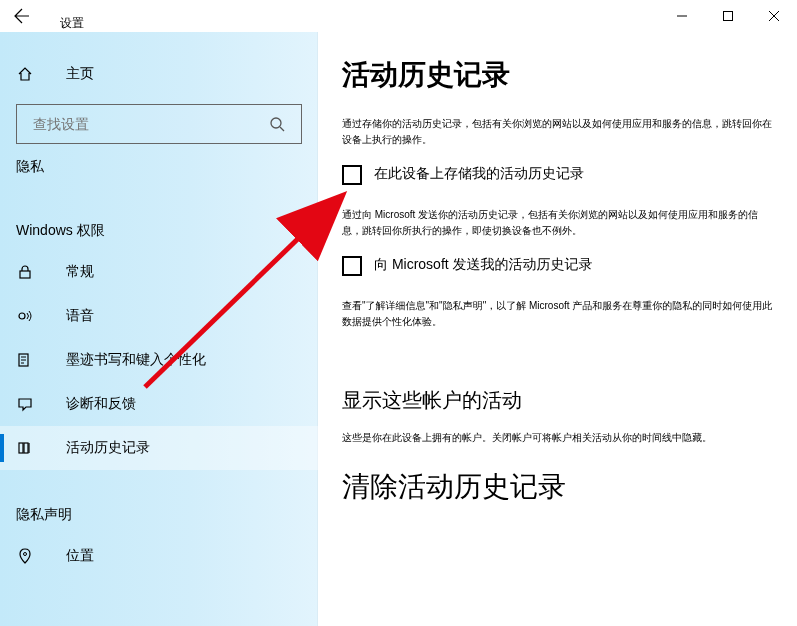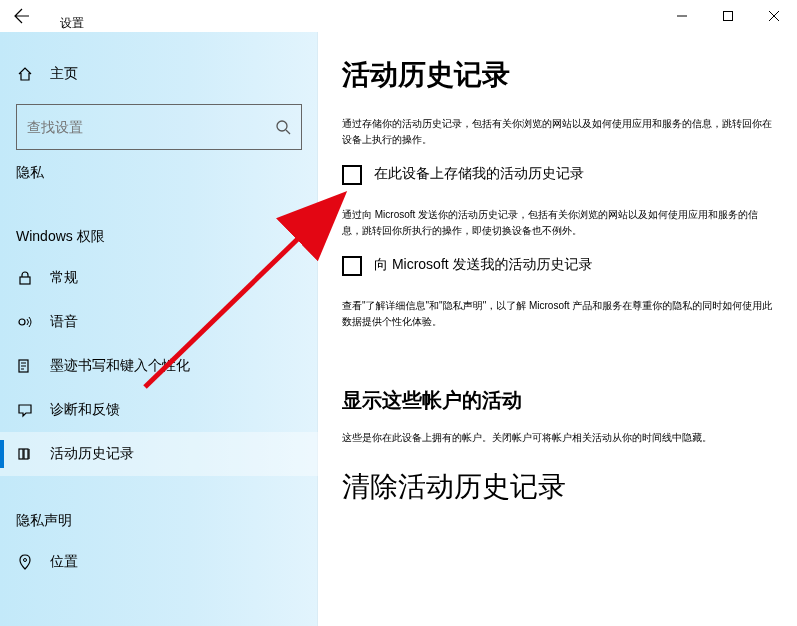--- a/index.html
+++ b/index.html
@@ -5,36 +5,36 @@
   * { margin: 0; padding: 0; box-sizing: border-box; }
   html, body { width: 797px; height: 626px; overflow: hidden; font-family: "Microsoft YaHei", "Segoe UI", sans-serif; background: #fff; color: #000; }
   .titlebar { height: 32px; display: flex; align-items: flex-end; }
   .back-btn { width: 44px; height: 32px; display: flex; align-items: center; justify-content: center; }
   .app-title { font-size: 12px; margin-left: 16px; color: #000; }
   .win-controls { margin-left: auto; display: flex; }
   .win-btn { width: 46px; height: 32px; display: flex; align-items: center; justify-content: center; }
   .content { display: flex; height: calc(626px - 32px); }
   .sidebar { width: 318px; background: linear-gradient(to right, #c3e9f9 0%, #d2eefb 60%, #e2f4fd 100%); padding-top: 20px; position: relative; }
   .sidebar-right-border { position: absolute; right: 0; top: 0; bottom: 0; width: 1px; background: rgba(0,0,0,0.03); }
-  .nav-item { height: 44px; display: flex; align-items: center; padding-left: 16px; gap: 16px; font-size: 14px; color: #000; cursor: pointer; }
+  .nav-item { height: 44px; display: flex; align-items: center; padding-left: 16px; gap: 32px; font-size: 14px; color: #000; cursor: pointer; }
   .nav-item.selected { background: rgba(255,255,255,0.4); position: relative; }
   .nav-item.selected::before { content: ""; position: absolute; left: 0; top: 8px; bottom: 8px; width: 4px; background: #0078d4; }
   .nav-icon { width: 18px; height: 18px; display: flex; align-items: center; justify-content: center; flex-shrink: 0; }
   .search-wrap { margin: 8px 16px 14px 16px; }
-  .search-box { height: 46px; border: 1px solid #666; background: rgba(255,255,255,0.05); display: flex; align-items: center; padding: 0 10px; }
+  .search-box { height: 40px; border: 1px solid #666; background: rgba(255,255,255,0.05); display: flex; align-items: center; padding: 0 16px; }
   .search-input { flex: 1; border: none; background: transparent; outline: none; font-size: 14px; color: #555; font-family: inherit; }
   .section-label { font-size: 14px; color: #000; padding: 8px 16px 10px 16px; margin-top: 10px; }
   .priv-label { font-size: 14px; font-weight: 400; padding-left: 16px; margin-bottom: 24px; }
   .main { flex: 1; padding: 24px 22px 0 24px; overflow: hidden; position: relative; }
   .page-title { font-size: 28px; font-weight: 600; margin-bottom: 22px; }
   .body-text { font-size: 10px; line-height: 1.55; margin-bottom: 18px; color: #000; max-width: 440px; }
   .checkbox-row { display: flex; gap: 12px; margin-bottom: 22px; }
   .chk { width: 20px; height: 20px; border: 2px solid #000; background: #fff; flex-shrink: 0; }
   .chk-label { font-size: 14px; }
-  .subheading { font-size: 20px; font-weight: 700; margin-top: 58px; margin-bottom: 16px; }
+  .subheading { font-size: 20px; font-weight: 400; margin-top: 58px; margin-bottom: 16px; }
   .subheading2 { font-size: 28px; font-weight: 400; margin-top: 22px; }
   
   .arrow-overlay { position: absolute; left: 0; top: 0; width: 797px; height: 626px; pointer-events: none; }
   svg { display: block; }
 </style>
 </head>
 <body>
 
 <div class="titlebar">
   <div class="back-btn">

